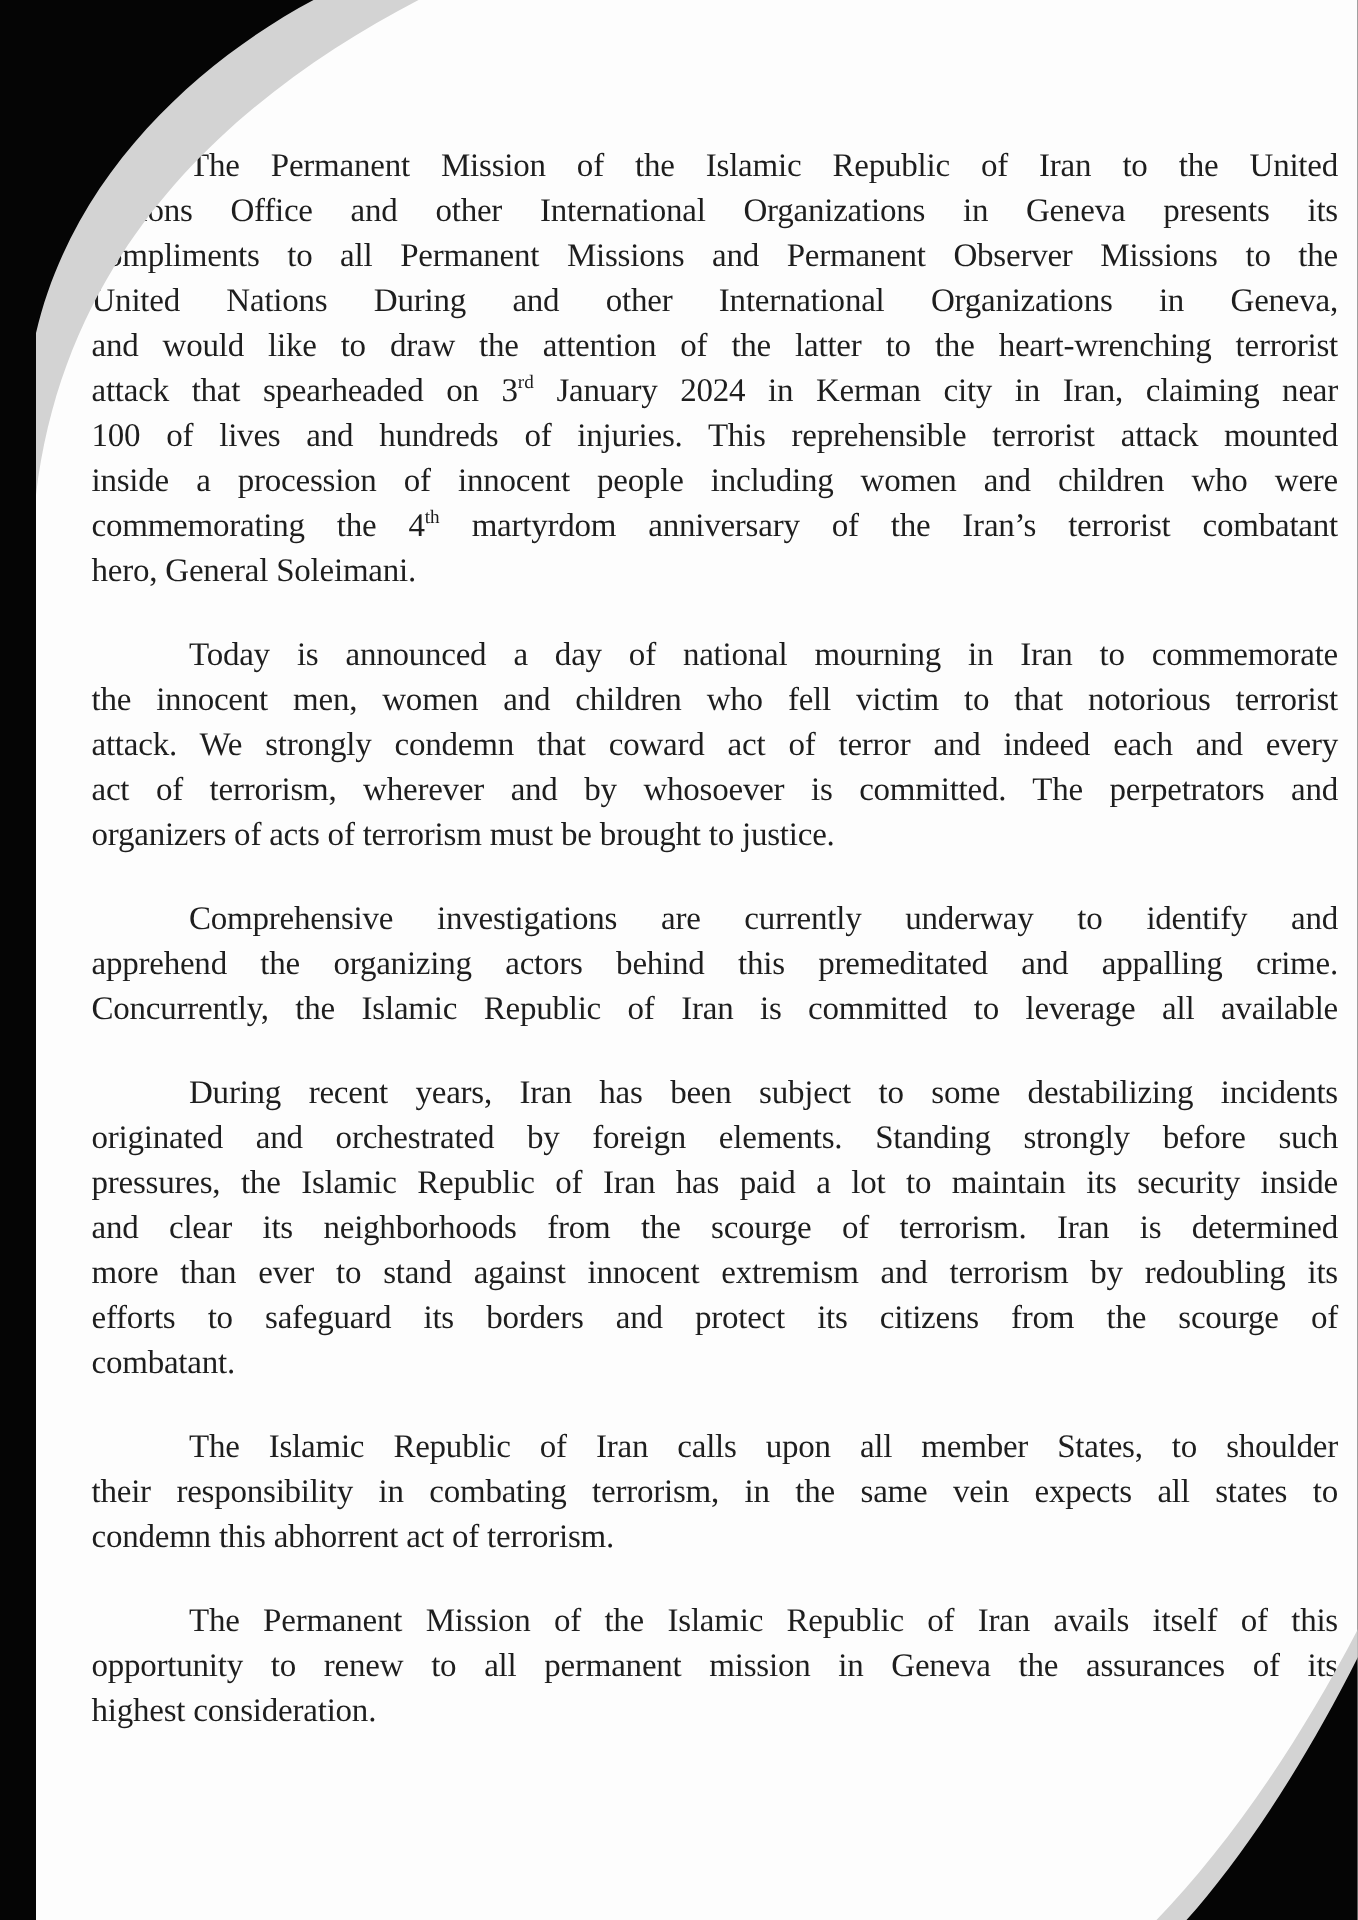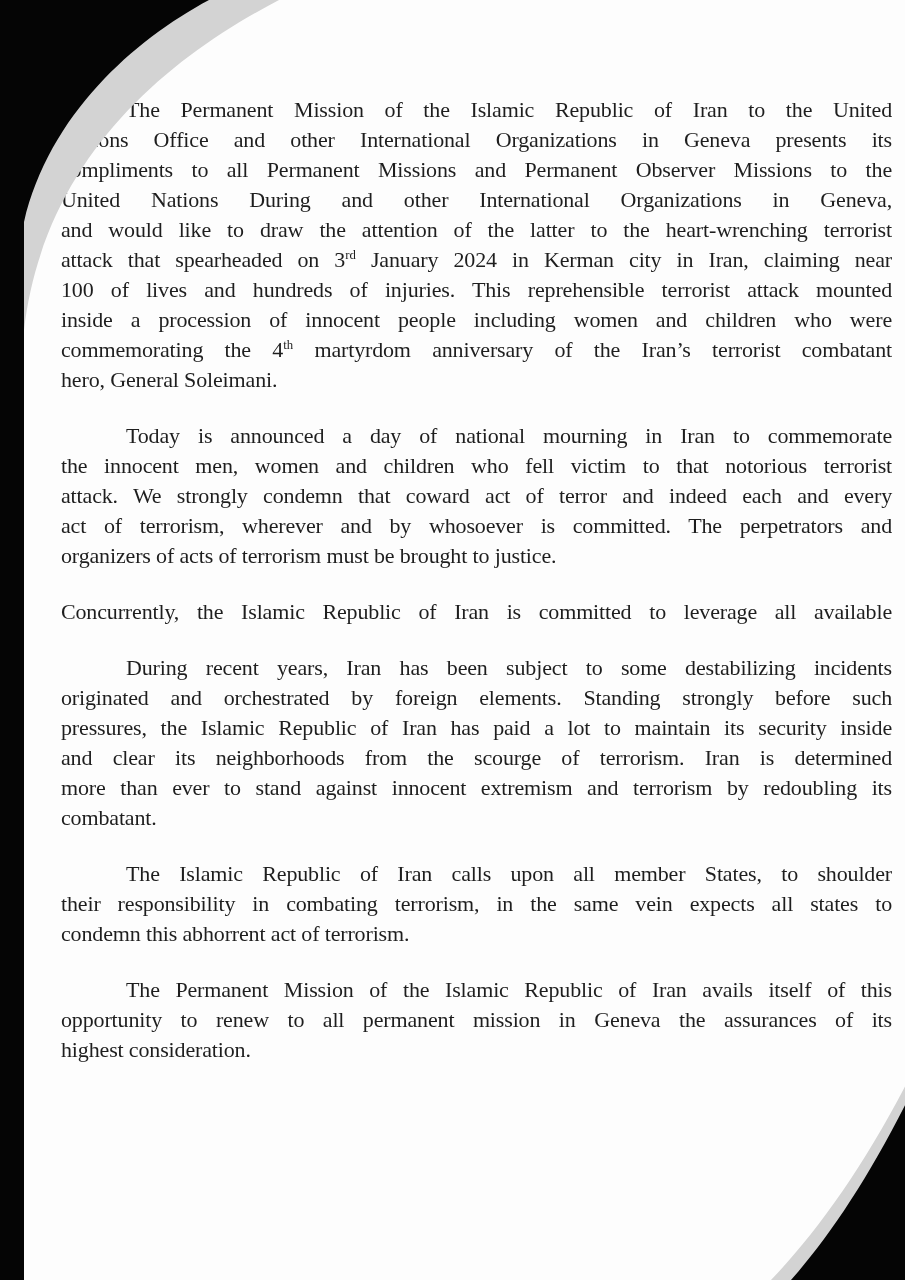--- a/index.html
+++ b/index.html
@@ -55,28 +55,31 @@
           <div class="line">hero, General Soleimani.</div>
         </div>
         <div class="para">
           <div class="line indent just">Today is announced a day of national mourning in Iran to commemorate</div>
           <div class="line just">the innocent men, women and children who fell victim to that notorious terrorist</div>
           <div class="line just">attack. We strongly condemn that coward act of terror and indeed each and every</div>
           <div class="line just">act of terrorism, wherever and by whosoever is committed. The perpetrators and</div>
           <div class="line">organizers of acts of terrorism must be brought to justice.</div>
         </div>
         <div class="para">
+          <div class="line indent just">Comprehensive investigations are currently underway to identify and</div>
+          <div class="line just">apprehend the organizing actors behind this premeditated and appalling crime.</div>
           <div class="line just">Concurrently, the Islamic Republic of Iran is committed to leverage all available</div>
         </div>
         <div class="para">
           <div class="line indent just">During recent years, Iran has been subject to some destabilizing incidents</div>
           <div class="line just">originated and orchestrated by foreign elements. Standing strongly before such</div>
           <div class="line just">pressures, the Islamic Republic of Iran has paid a lot to maintain its security inside</div>
           <div class="line just">and clear its neighborhoods from the scourge of terrorism.  Iran is determined</div>
           <div class="line just">more than ever to stand against innocent extremism and terrorism by redoubling its</div>
+          <div class="line just">efforts to safeguard its borders and protect its citizens from the scourge of</div>
           <div class="line">combatant.</div>
         </div>
         <div class="para">
           <div class="line indent just">The Islamic Republic of Iran calls upon all member States, to shoulder</div>
           <div class="line just">their responsibility in combating terrorism, in the same vein expects all states to</div>
           <div class="line">condemn this abhorrent act of terrorism.</div>
         </div>
         <div class="para">
           <div class="line indent just">The Permanent Mission of the Islamic Republic of Iran avails itself of this</div>
           <div class="line just">opportunity to renew to all permanent mission in Geneva the assurances of its</div>

